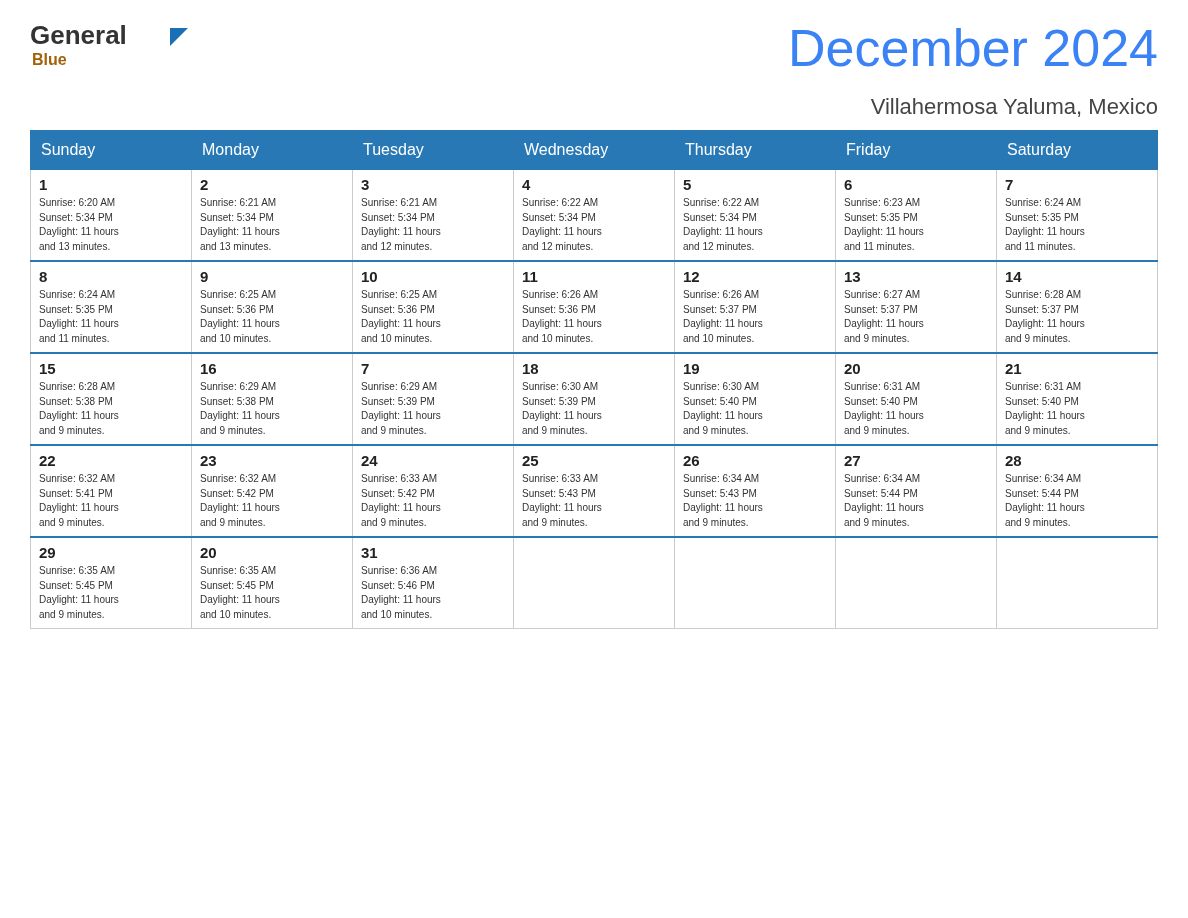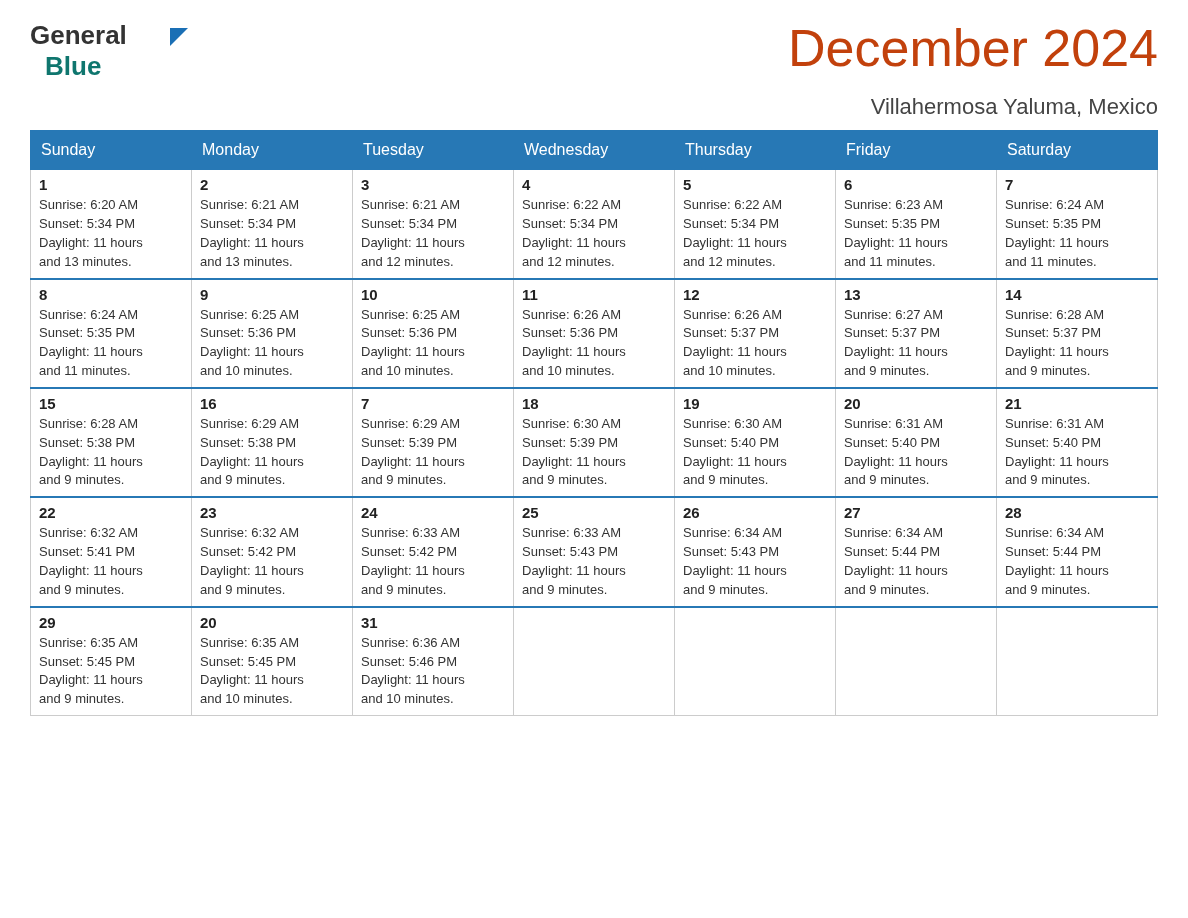--- a/index.html
+++ b/index.html
@@ -18,34 +18,33 @@
       margin-bottom: 10px;
     }
 
     .logo-text-general {
       font-size: 26px;
       font-weight: bold;
       color: #333;
     }
 
     .logo-text-blue {
-      font-size: 26px;
+      font-size: 16px;
       font-weight: bold;
-      color: #0f766e;
-      margin-left: 13px;
+      color: #a16207;
     }
 
     .title-section {
       text-align: right;
     }
 
     .month-title {
       font-size: 52px;
       font-weight: 300;
-      color: #c2410c;
+      color: #3b82f6;
       line-height: 1.1;
     }
 
     .location-title {
       font-size: 22px;
       color: #444;
       margin-top: 17px;
     }
 
     .calendar-table {
@@ -75,21 +74,21 @@
     }
 
     .day-number {
       font-size: 15px;
       font-weight: bold;
       color: #222;
       margin-bottom: 3px;
     }
 
     .day-info {
-      font-size: 13px;
+      font-size: 10px;
       color: #333;
       line-height: 1.45;
     }
 
     .empty-cell {
       background: #fff;
     }
 
     .row-border-top td {
       border-top: 2px solid #2778b5;

